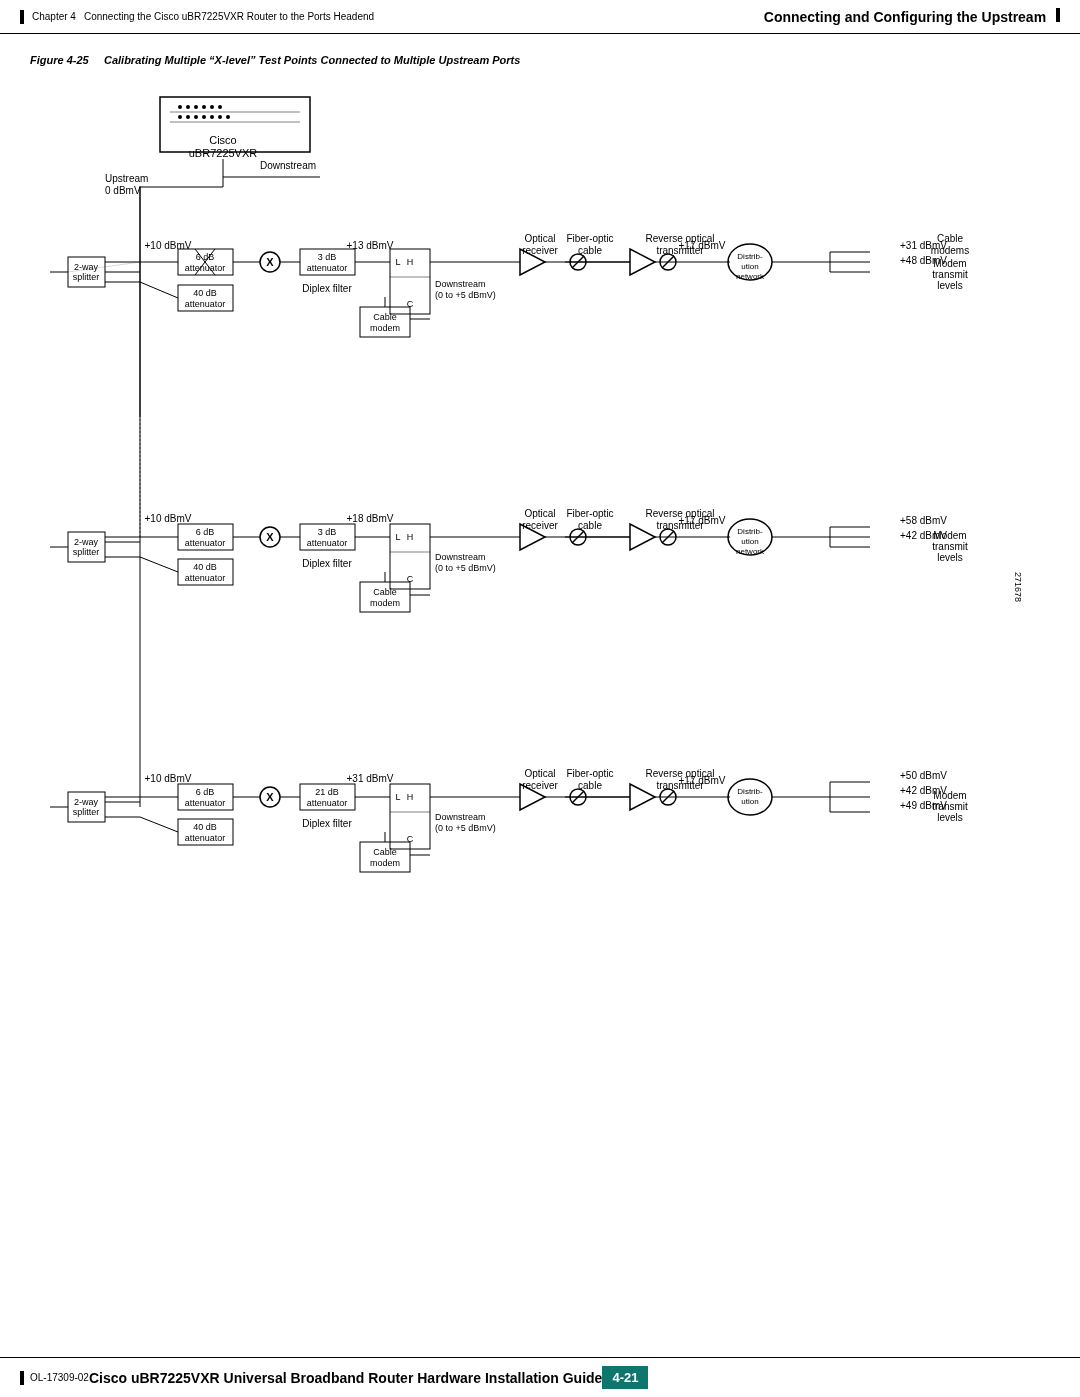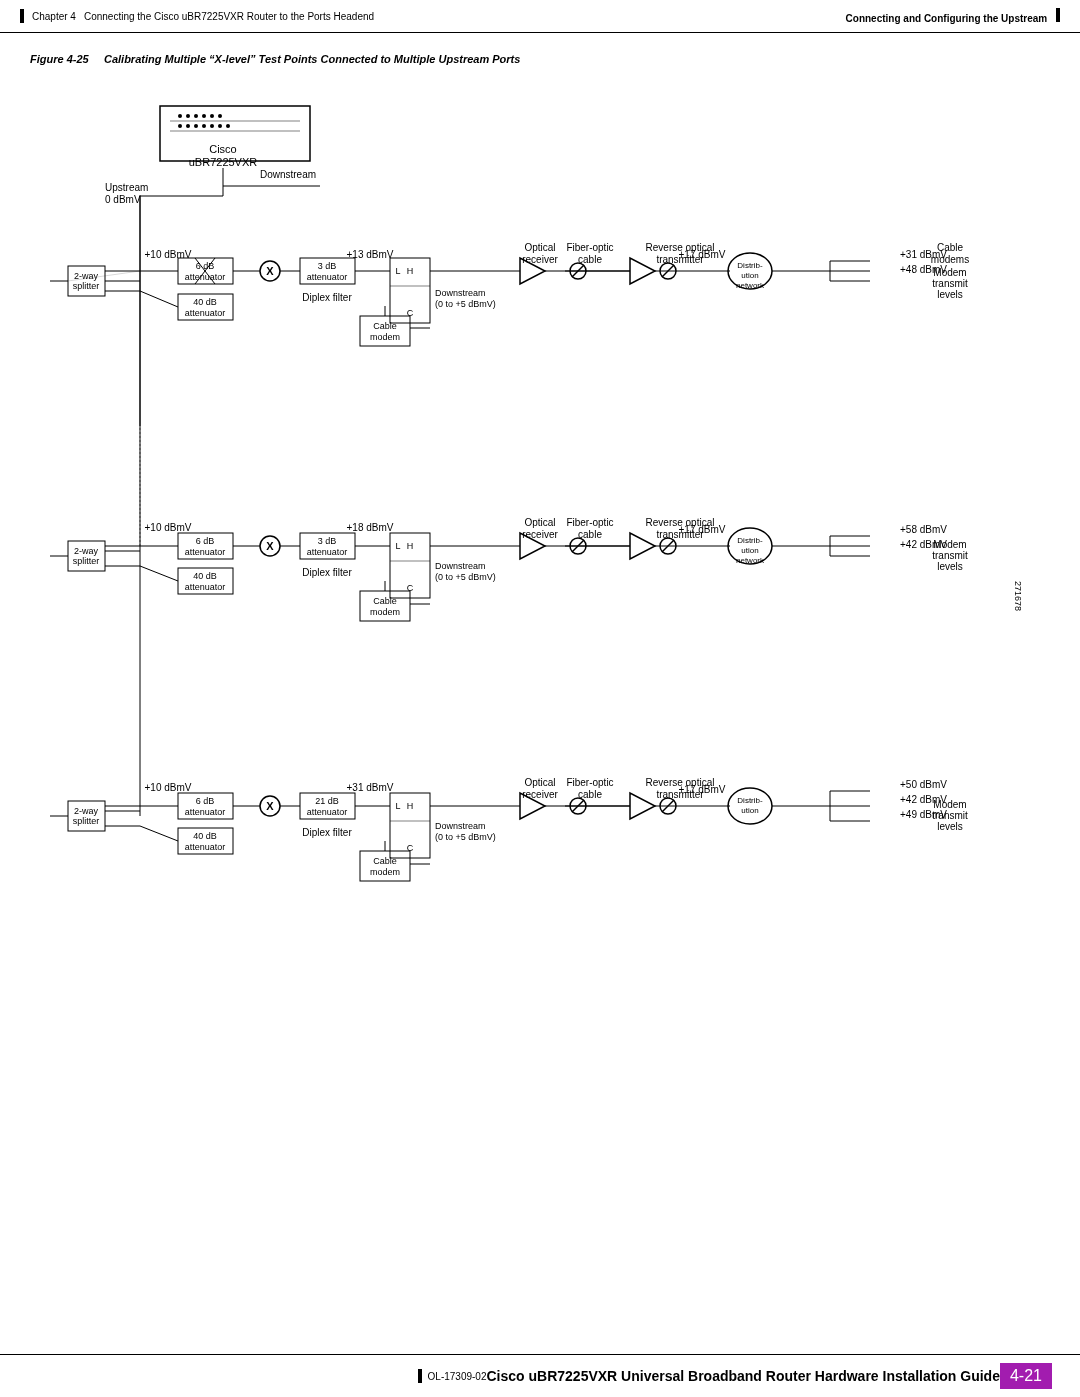--- a/index.html
+++ b/index.html
@@ -18,58 +18,58 @@
     .page-header {
       display: flex;
       justify-content: space-between;
       align-items: center;
       padding: 8px 20px;
       border-bottom: 1px solid #000;
       font-size: 10px;
     }
     .header-left { display: flex; align-items: center; gap: 8px; }
     .header-bar-left { width: 4px; height: 14px; background: #000; display: inline-block; }
-    .header-right { font-weight: bold; font-size: 10px; }
+    .header-right { font-weight: bold; font-size: 14px; }
     .header-bar-right { width: 4px; height: 14px; background: #000; display: inline-block; margin-left: 6px; }
 
     
     .page-footer {
       position: absolute;
       bottom: 0;
       left: 0;
       right: 0;
       display: flex;
-      justify-content: flex-end;
+      justify-content: flex-start;
       align-items: center;
-      padding: 8px 28px;
+      padding: 8px 20px;
       border-top: 1px solid #000;
       font-size: 10px;
     }
     .footer-left { display: flex; align-items: center; gap: 6px; }
     .footer-bar { width: 4px; height: 14px; background: #000; display: inline-block; }
     .footer-right {
-      background: #a21caf;
+      background: #0f766e;
       color: #fff;
       padding: 4px 10px;
-      font-size: 16px;
-      font-weight: normal;
+      font-size: 13px;
+      font-weight: bold;
     }
 
     
     .main-content {
       padding: 20px 30px;
       position: relative;
     }
 
     
     .figure-title {
       font-size: 11px;
       font-weight: bold;
       font-style: italic;
-      margin-bottom: 26px;
+      margin-bottom: 16px;
       text-align: left;
     }
 
     
     .diagram-area {
       position: relative;
       width: 100%;
       height: 900px;
     }
 

